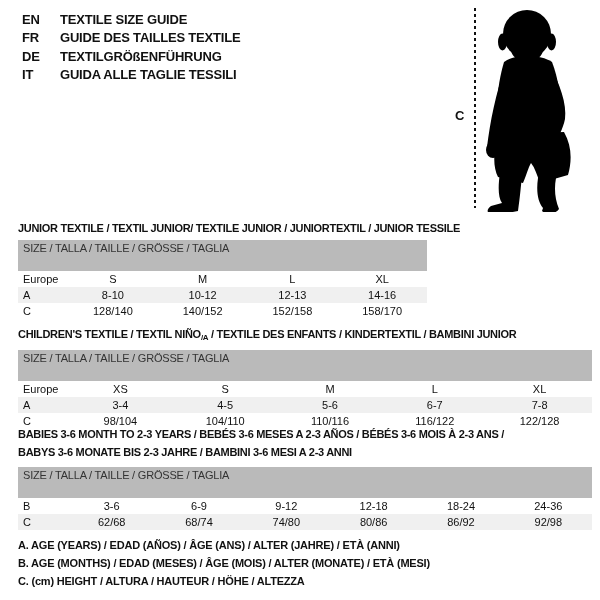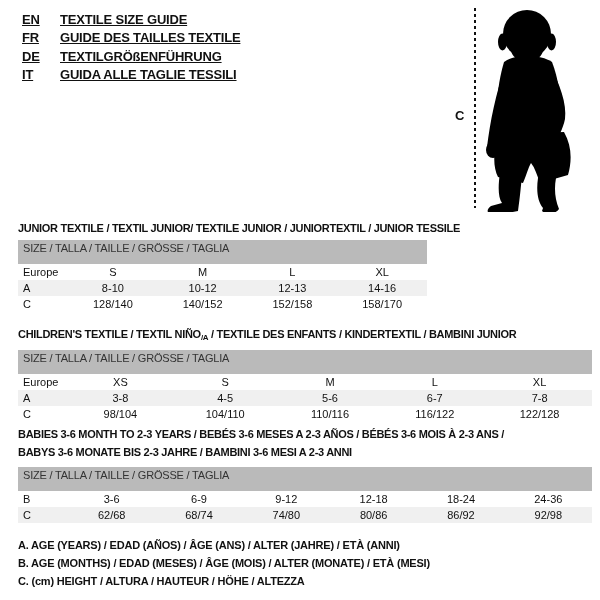--- a/index.html
+++ b/index.html
@@ -12,21 +12,21 @@
   html,body{margin:0;padding:0;}
   body{
     width:600px;height:600px;background:#ffffff;
     font-family:"Liberation Sans", sans-serif;color:var(--text);
   }
   #page{position:relative;width:600px;height:600px;overflow:hidden;background:#fff;}
 
   
   .langs{position:absolute;left:22px;top:10px;}
   .lang-row{display:flex;height:18.5px;align-items:center;
-    font-weight:bold;font-size:13px;letter-spacing:-0.2px;white-space:nowrap;text-decoration:underline;}
+    font-weight:bold;font-size:13px;letter-spacing:-0.2px;white-space:nowrap;}
   .lang-code{width:38px;flex:0 0 38px;}
 
   
   .dash-line{position:absolute;left:474px;top:8px;width:2px;height:200px;
     background:repeating-linear-gradient(to bottom,var(--text) 0 3px,transparent 3px 6px);}
   .c-label{position:absolute;left:455px;top:108px;font-size:13px;font-weight:bold;}
   .baby-svg{position:absolute;left:483px;top:6px;}
 
   
   .section-title{position:absolute;left:18px;font-weight:bold;font-size:11px;
@@ -34,21 +34,21 @@
   #junior-title{top:211px;margin-top:8px;}
   #children-title{top:325px;}
   #babies-title{top:425px;}
   .subscript{font-size:8px;vertical-align:-2px;}
 
   
   .size-table{position:absolute;left:18px;}
   #junior-table{top:240px;width:409px;}
   #children-table{top:350px;width:574px;}
   #babies-table{top:467px;width:574px;}
-  .st-header{height:24px;line-height:16px;background:var(--table-header-bg);
+  .st-header{height:31px;line-height:16px;background:var(--table-header-bg);
     color:var(--table-header-text);font-size:11px;padding-left:5px;
     box-sizing:border-box;letter-spacing:-0.2px;}
   .st-row{display:flex;height:16px;line-height:16px;font-size:11px;align-items:center;}
   .st-row.shaded{background:var(--row-shaded-bg);}
   .st-label{flex:0 0 50px;width:50px;padding-left:5px;box-sizing:border-box;text-align:left;}
   .st-cell{flex:1 1 0;text-align:center;}
 
   
   .footnotes{position:absolute;left:18px;top:536px;font-weight:bold;font-size:11px;
     line-height:18px;letter-spacing:-0.2px;white-space:nowrap;}
@@ -131,21 +131,21 @@
     <div class="st-row">
       <span class="st-label">Europe</span>
       <span class="st-cell">XS</span>
       <span class="st-cell">S</span>
       <span class="st-cell">M</span>
       <span class="st-cell">L</span>
       <span class="st-cell">XL</span>
     </div>
     <div class="st-row shaded">
       <span class="st-label">A</span>
-      <span class="st-cell">3-8</span>
+      <span class="st-cell">3-4</span>
       <span class="st-cell">4-5</span>
       <span class="st-cell">5-6</span>
       <span class="st-cell">6-7</span>
       <span class="st-cell">7-8</span>
     </div>
     <div class="st-row">
       <span class="st-label">C</span>
       <span class="st-cell">98/104</span>
       <span class="st-cell">104/110</span>
       <span class="st-cell">110/116</span>

